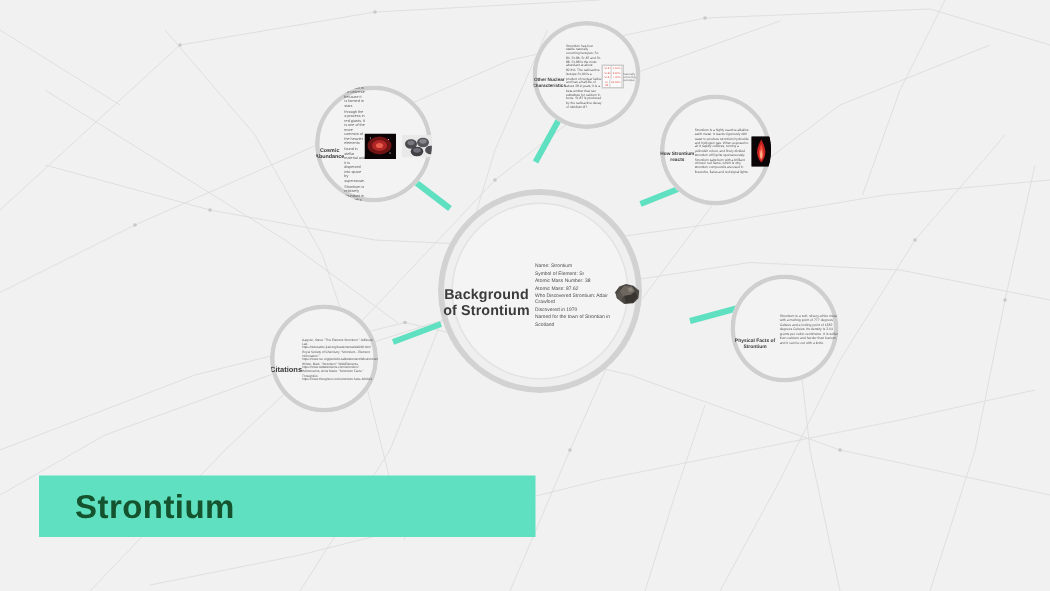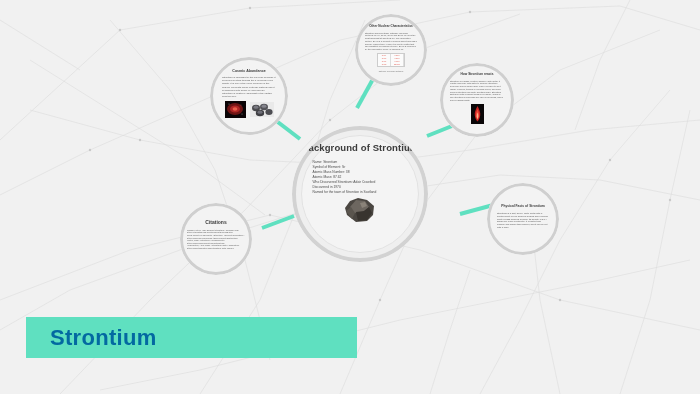--- a/index.html
+++ b/index.html
@@ -28,21 +28,21 @@
     pointer-events: none;
   }
 
   
   .node {
     position: absolute;
     border-radius: 50%;
     background: #f3f3f3;
     box-sizing: border-box;
     display: flex;
-    flex-direction: column;
+    flex-direction: row;
     align-items: center;
     overflow: hidden;
   }
   .node .ring {
     position: absolute;
     left: 0; top: 0; right: 0; bottom: 0;
     border-radius: 50%;
     border: 3px solid #cfcfcf;
     box-sizing: border-box;
     pointer-events: none;
@@ -179,21 +179,21 @@
     left: 26px; top: 317px;
     width: 331px; height: 41px;
     background: #5FE0C0;
   }
   #banner-text {
     position: absolute;
     left: 24px; top: 50%;
     transform: translateY(-50%);
     font-size: 22px;
     font-weight: bold;
-    color: #0369a1;
+    color: #14532d;
     letter-spacing: .3px;
   }
 </style>
 </head>
 <body>
 
 <div id="canvas">
 
   <svg id="weblines" viewBox="0 0 700 394" xmlns="http://www.w3.org/2000/svg">
     <g stroke="#dcdcdc" stroke-width="0.6" fill="none">

